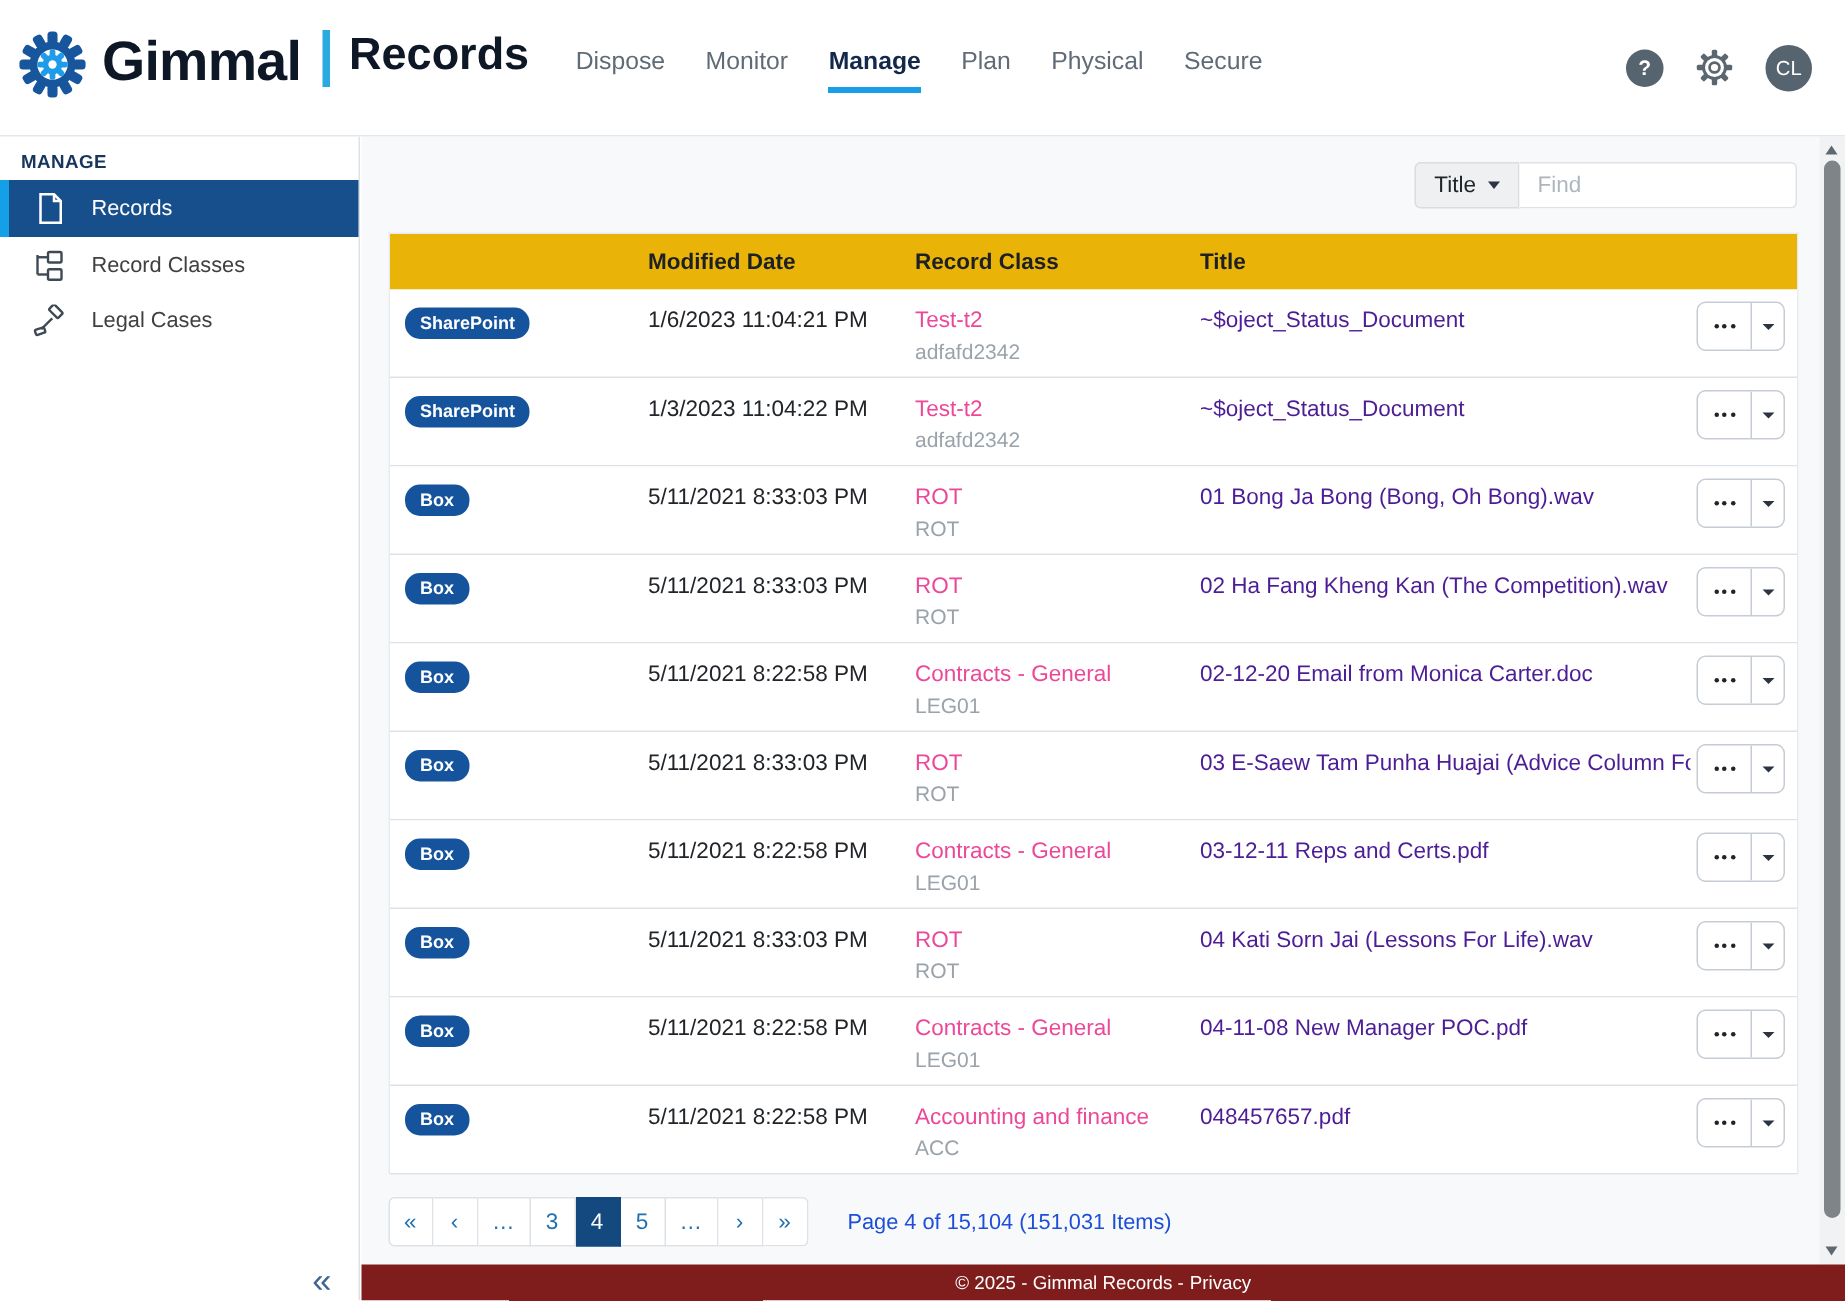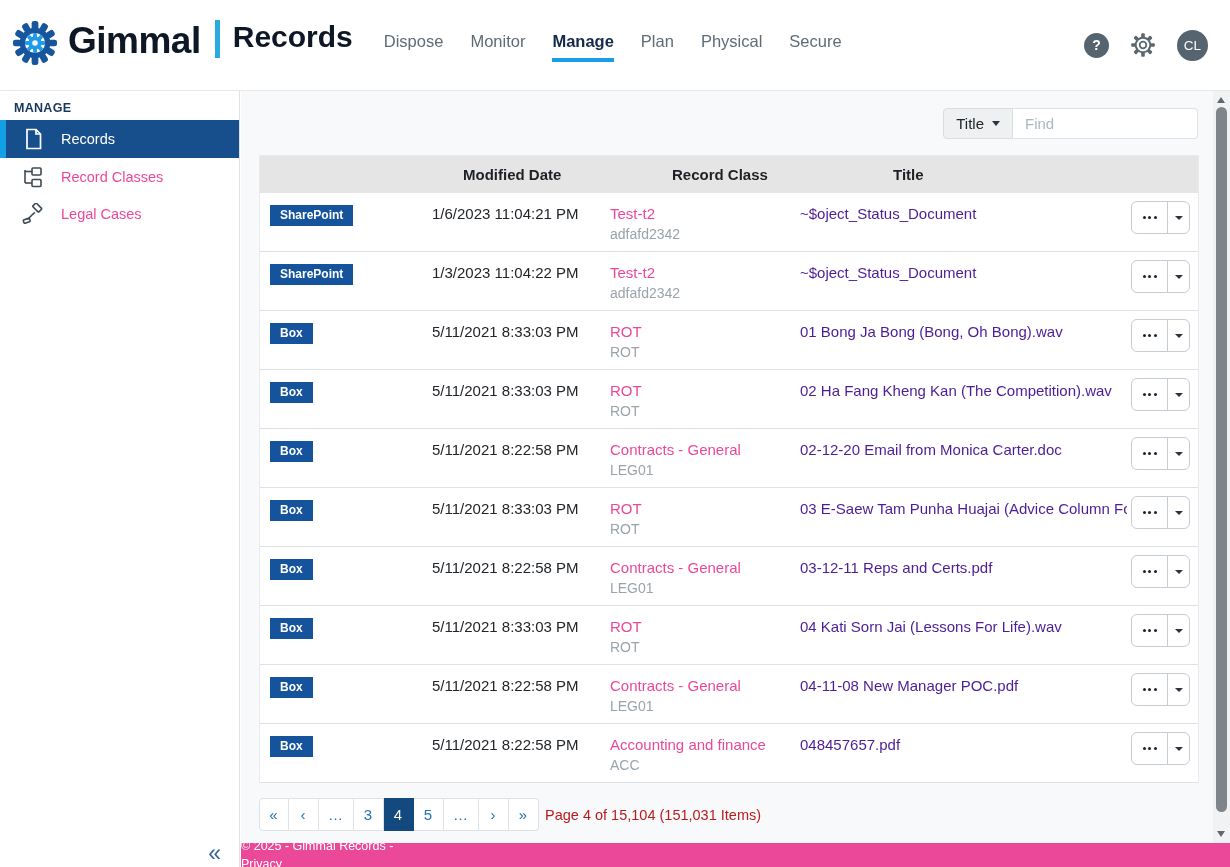--- a/index.html
+++ b/index.html
@@ -24,46 +24,46 @@
     font-size:14px; font-weight:700; display:flex; align-items:center; justify-content:center; cursor:pointer; }
   .gear-btn { display:flex; cursor:pointer; }
   .avatar { width:31px; height:31px; border-radius:50%; background:#566470; color:#fff;
     font-size:13.5px; display:flex; align-items:center; justify-content:center; cursor:pointer; }
 
   
   .sidebar { position:absolute; top:91px; left:0; width:240px; bottom:0; background:#fff;
     border-right:1px solid #dee2e6; z-index:4; }
   .sidebar-label { margin:10px 0 5px 14px; color:#17365d; font-weight:700; font-size:12.5px; letter-spacing:0.3px; }
   .side-item { height:37px; display:flex; align-items:center; padding-left:22px; gap:17px;
-    font-size:14.5px; color:#ec4899; cursor:pointer; }
+    font-size:14.5px; color:#404040; cursor:pointer; }
   .side-item .si-icon { width:22px; display:flex; justify-content:center; }
   .side-item.active { background:#174e8c; color:#fff; border-left:6px solid #14a0e6; padding-left:16px; height:38px; }
   .collapse-btn { position:absolute; bottom:2px; right:18px; font-size:23px; color:#3c6595; cursor:pointer; line-height:1; }
 
   
   .main { position:absolute; left:241px; top:91px; right:0; bottom:24px; background:#f8f9fa; }
 
   .toolbar { position:absolute; top:17px; right:32px; display:flex; height:31px; }
   .filter-btn { background:#eef0f2; border:1px solid #d8dde2; border-radius:4px 0 0 4px;
     padding:0 12px; font-size:15px; color:#212529; display:flex; align-items:center; gap:8px; cursor:pointer; }
   .caret-down { width:0; height:0; border-left:4.5px solid transparent; border-right:4.5px solid transparent;
     border-top:5px solid #2b3440; }
   .find-input { width:185px; border:1px solid #dee2e6; border-left:none; border-radius:0 4px 4px 0;
     padding:0 12px; font-size:15px; color:#212529; background:#fff; outline:none; }
   .find-input::placeholder { color:#aeb6bd; }
 
   
   .table { position:absolute; left:18px; top:64px; width:940px; background:#fff; border:1px solid #e7eaee; border-bottom:none; }
-  .thead { display:grid; grid-template-columns:162px 178px 190px 337px 71px; background:#e5e5e5; height:37px;gap:31px; }
+  .thead { display:grid; grid-template-columns:162px 178px 190px 337px 71px; background:#eab308; height:37px; }
   .thead .hcell { display:flex; align-items:center; padding-left:10px; font-size:15px; font-weight:700; color:#1d2125; }
   .trow { display:grid; grid-template-columns:162px 178px 190px 337px 71px; height:59px;
     border-bottom:1px solid #dee2e6; background:#fff; }
   .cell { padding:12px 4px 0 10px; font-size:15px; overflow:hidden; }
   .badge { display:inline-block; background:#15549c; color:#fff; font-size:12px; font-weight:700;
-    padding:3px 10px 4px; border-radius:0; line-height:1.2; }
+    padding:3px 10px 4px; border-radius:10px; line-height:1.2; }
   .cls-name { font-size:15px; color:#ec4899; }
   .cls-code { font-size:14px; color:#9aa3ab; margin-top:4px; }
   .title-link { color:#4c1d95; text-decoration:none; white-space:nowrap; cursor:pointer; }
   .cell-actions { padding:8px 0 0 4px; }
   .split-btn { display:inline-flex; border:1px solid #c6ccd3; border-radius:6px; overflow:hidden;
     background:#fff; height:33px; }
   .sb-left { width:36px; display:flex; align-items:center; justify-content:center; gap:2.5px;
     border-right:1px solid #c6ccd3; cursor:pointer; }
   .sb-left .dot { width:3px; height:3px; border-radius:50%; background:#212529; }
   .sb-right { width:21px; display:flex; align-items:center; justify-content:center; cursor:pointer; }
@@ -71,34 +71,34 @@
 
   
   .pager-row { position:absolute; left:18px; top:707px; display:flex; align-items:center; }
   .pager { display:flex; }
   .page-btn { min-width:30px; height:33px; padding:0 9px; border:1px solid #dee2e6; border-left:none;
     background:#fff; color:#2271b1; font-size:15px; display:flex; align-items:center; justify-content:center;
     cursor:pointer; letter-spacing:1px; }
   .page-btn:first-child { border-left:1px solid #dee2e6; border-radius:4px 0 0 4px; }
   .page-btn:last-child { border-radius:0 4px 4px 0; }
   .page-btn.active { background:#14497f; border-color:#14497f; color:#fff; }
-  .pager-summary { margin-left:6px; font-size:14.5px; color:#b91c1c; }
+  .pager-summary { margin-left:26px; font-size:14.5px; color:#1d4ed8; }
 
   
   .scrollbar { position:absolute; right:0; top:0; width:17px; bottom:0; background:#f1f2f4; }
   .scroll-arrow-up, .scroll-arrow-down { position:absolute; left:4px; width:0; height:0;
     border-left:4.5px solid transparent; border-right:4.5px solid transparent; cursor:pointer; }
   .scroll-arrow-up { top:6px; border-bottom:6px solid #5f686e; }
   .scroll-arrow-down { bottom:6px; border-top:6px solid #5f686e; }
   .scroll-thumb { position:absolute; top:16px; left:3px; width:11px; height:705px;
     background:#7f8488; border-radius:6px; cursor:grab; }
 
   
-  .footer { position:absolute; left:241px; right:0; bottom:0; height:24px; background:#ec4899;
-    color:#fff; display:flex; justify-content:center; font-size:12.5px; gap:4px;flex-direction:column; }
+  .footer { position:absolute; left:241px; right:0; bottom:0; height:24px; background:#7f1d1d;
+    color:#fff; display:flex; align-items:center; justify-content:center; font-size:12.5px; gap:4px; }
   .footer a { color:#fff; cursor:pointer; }
 </style>
 </head>
 <body>
 
 <div class="header">
   <div class="logo">
     <span>
       <svg width="46" height="46" viewBox="0 0 48 48">
         <g fill="#17569d">

